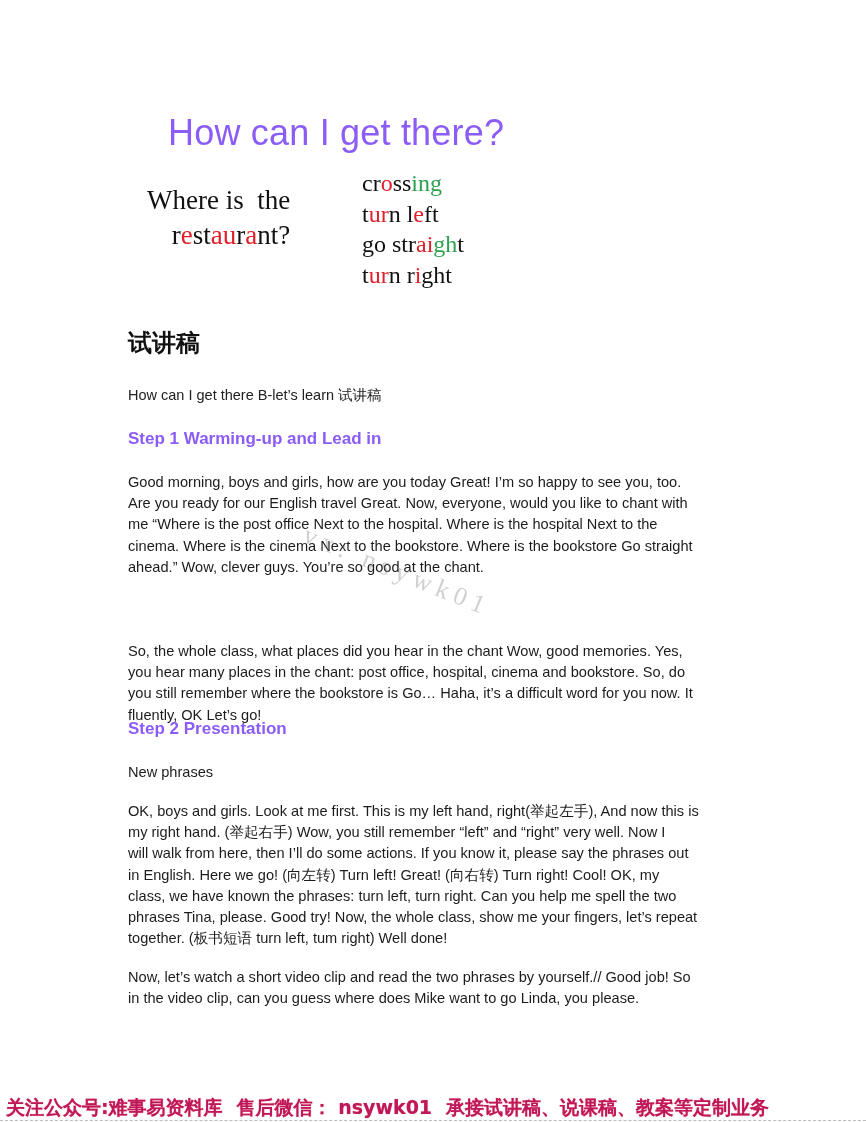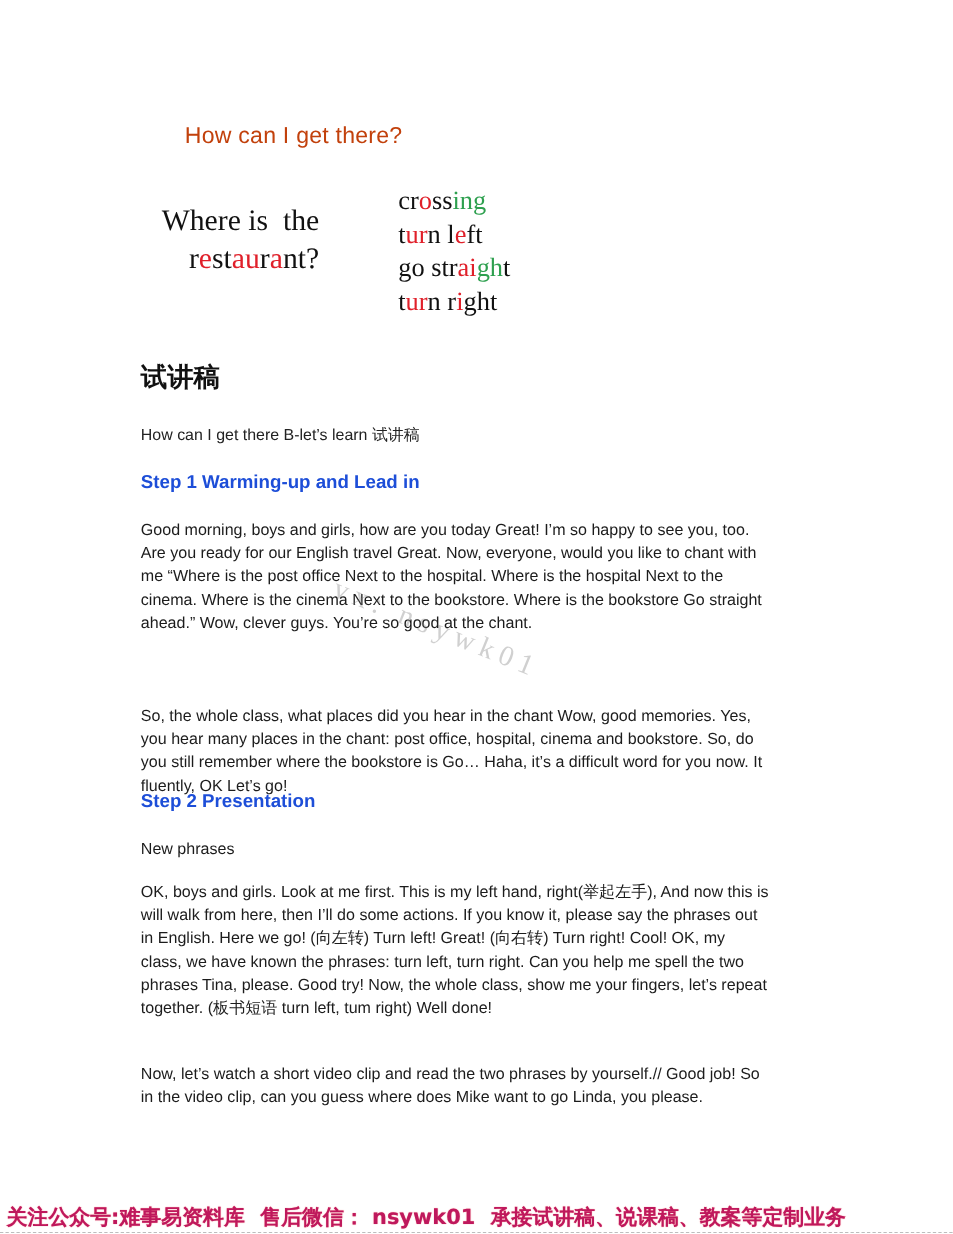--- a/index.html
+++ b/index.html
@@ -2,21 +2,21 @@
 <html><head>
   <meta charset="utf-8">
   <style>
     html, body { margin: 0; padding: 0; }
     body {
       width: 866px; height: 1122px; background: #ffffff; position: relative; overflow: hidden;
       font-family: "Liberation Sans", "DejaVu Sans", sans-serif; color: #1a1a1a;
     }
     .slide-title {
       position: absolute; left: 168px; top: 112px;
-      font-family: "Liberation Sans", sans-serif; font-size: 21px; color: #c2410c; letter-spacing: 0.2px;
+      font-family: "Liberation Sans", sans-serif; font-size: 36px; color: #8b5cf6; letter-spacing: 0.2px;
     }
     .slide-question {
       position: absolute; left: 147px; top: 183px;
       font-family: "Liberation Serif", serif; font-size: 27px; line-height: 35px; color: #111; text-align: right;
     }
     .slide-question .line { display: block; white-space: pre; }
     .phrases {
       position: absolute; left: 362px; top: 168px;
       font-family: "Liberation Serif", serif; font-size: 24px; line-height: 30.5px; color: #111;
     }
@@ -25,21 +25,21 @@
     .green { color: #2ea04f; }
 
     .doc-heading {
       position: absolute; left: 128px; top: 327px;
       font-family: "DejaVu Sans", sans-serif; font-weight: bold; font-size: 24px; color: #111;
     }
     .subtitle {
       position: absolute; left: 128px; top: 386px; font-size: 14.5px; color: #222;
     }
     .step {
-      position: absolute; left: 128px; font-weight: bold; font-size: 17px; color: #1d4ed8;
+      position: absolute; left: 128px; font-weight: bold; font-size: 17px; color: #8b5cf6;
     }
     .para {
       position: absolute; left: 128px; width: 620px;
       font-size: 14.6px; line-height: 21.2px; color: #1c1c1c;
     }
     .para .ln { display: block; white-space: nowrap; }
     .watermark {
       position: absolute; left: 310px; top: 520px;
       font-family: "Liberation Serif", serif; font-size: 26px; color: rgba(120,120,120,0.35);
       transform: rotate(22deg); transform-origin: left top; letter-spacing: 6px; pointer-events: none;
@@ -86,20 +86,21 @@
     <span class="ln">So, the whole class, what places did you hear in the chant Wow, good memories. Yes,</span>
     <span class="ln">you hear many places in the chant: post office, hospital, cinema and bookstore. So, do</span>
     <span class="ln">you still remember where the bookstore is Go… Haha, it’s a difficult word for you now. It</span>
     <span class="ln">fluently, OK Let’s go!</span>
   </div>
 
 <div class="step" style="top:719px;">Step 2 Presentation</div>
 <div class="para" style="top:762px;">New phrases</div>
 <div class="para" style="top:801px;">
     <span class="ln">OK, boys and girls. Look at me first. This is my left hand, right(举起左手), And now this is</span>
+    <span class="ln">my right hand. (举起右手) Wow, you still remember “left” and “right” very well. Now I</span>
     <span class="ln">will walk from here, then I’ll do some actions. If you know it, please say the phrases out</span>
     <span class="ln">in English. Here we go! (向左转) Turn left! Great! (向右转) Turn right! Cool! OK, my</span>
     <span class="ln">class, we have known the phrases: turn left, turn right. Can you help me spell the two</span>
     <span class="ln">phrases Tina, please. Good try! Now, the whole class, show me your fingers, let’s repeat</span>
     <span class="ln">together. (板书短语 turn left, tum right) Well done!</span>
   </div>
 <div class="para" style="top:967px;">
     <span class="ln">Now, let’s watch a short video clip and read the two phrases by yourself.// Good job! So</span>
     <span class="ln">in the video clip, can you guess where does Mike want to go Linda, you please.</span>
   </div>

